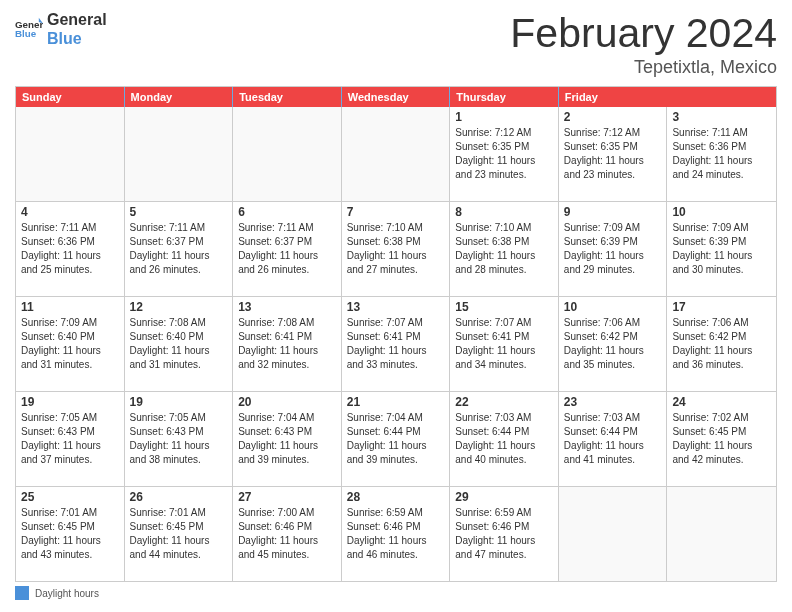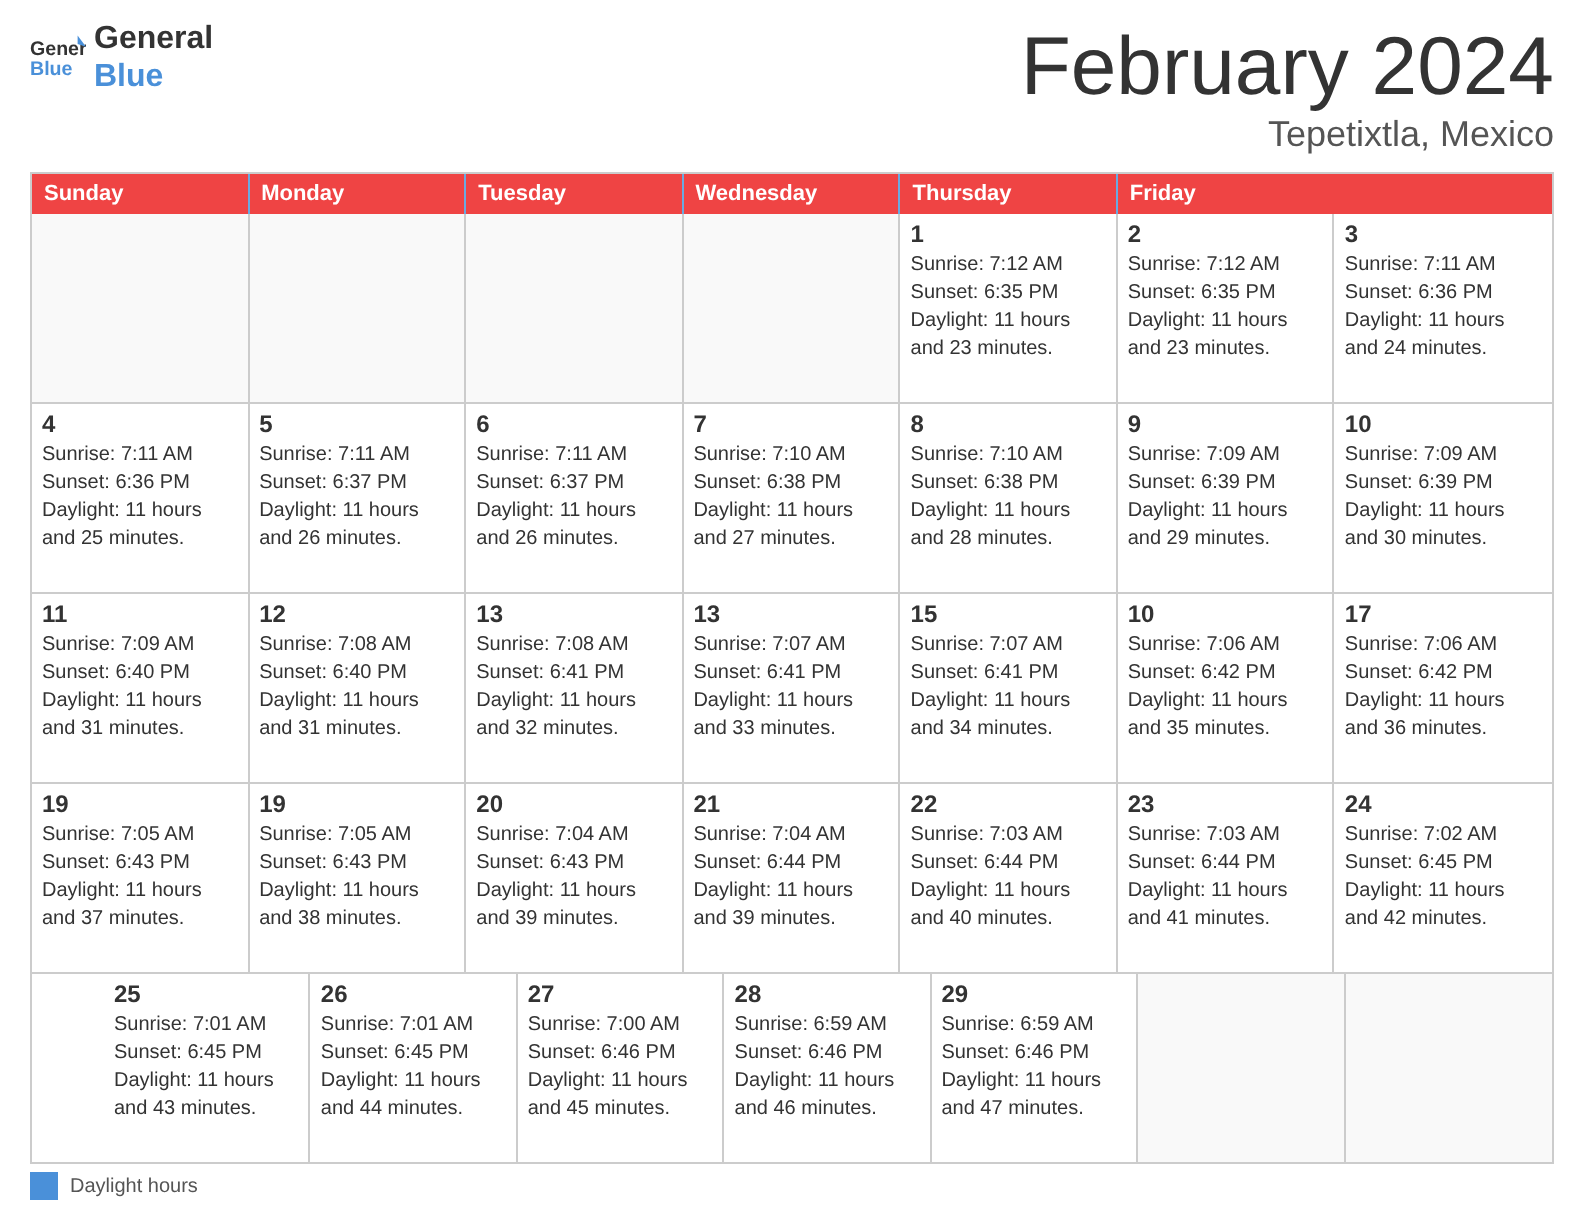--- a/index.html
+++ b/index.html
@@ -68,21 +68,21 @@
       flex: 1;
       display: flex;
       flex-direction: column;
     }
     .cal-week {
       display: grid;
       grid-template-columns: repeat(7, 1fr);
       flex: 1;
       border-bottom: 1px solid #ccc;
     }
-    .cal-week:last-child { border-bottom: none; margin-left: 36px; }
+    .cal-week:last-child { border-bottom: none; }
     .cal-cell {
       border-right: 1px solid #ccc;
       padding: 3px 5px;
       font-size: 9px;
       color: #333;
       vertical-align: top;
       min-height: 80px;
     }
     .cal-cell:last-child { border-right: none; }
     .cal-cell.empty { background: #f9f9f9; }

